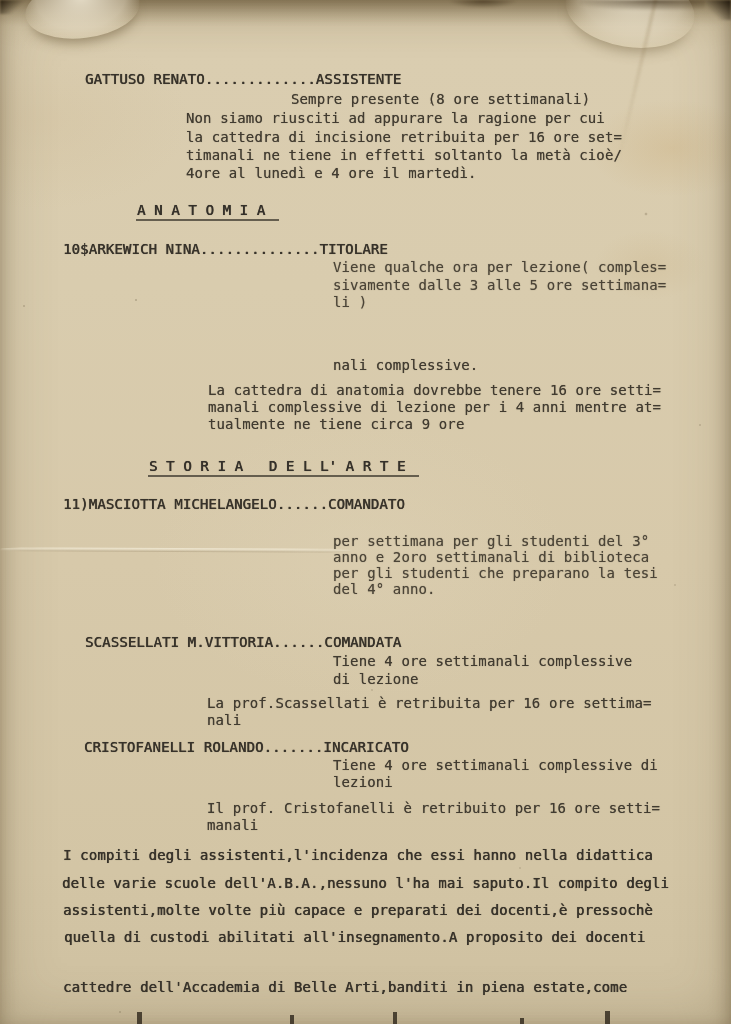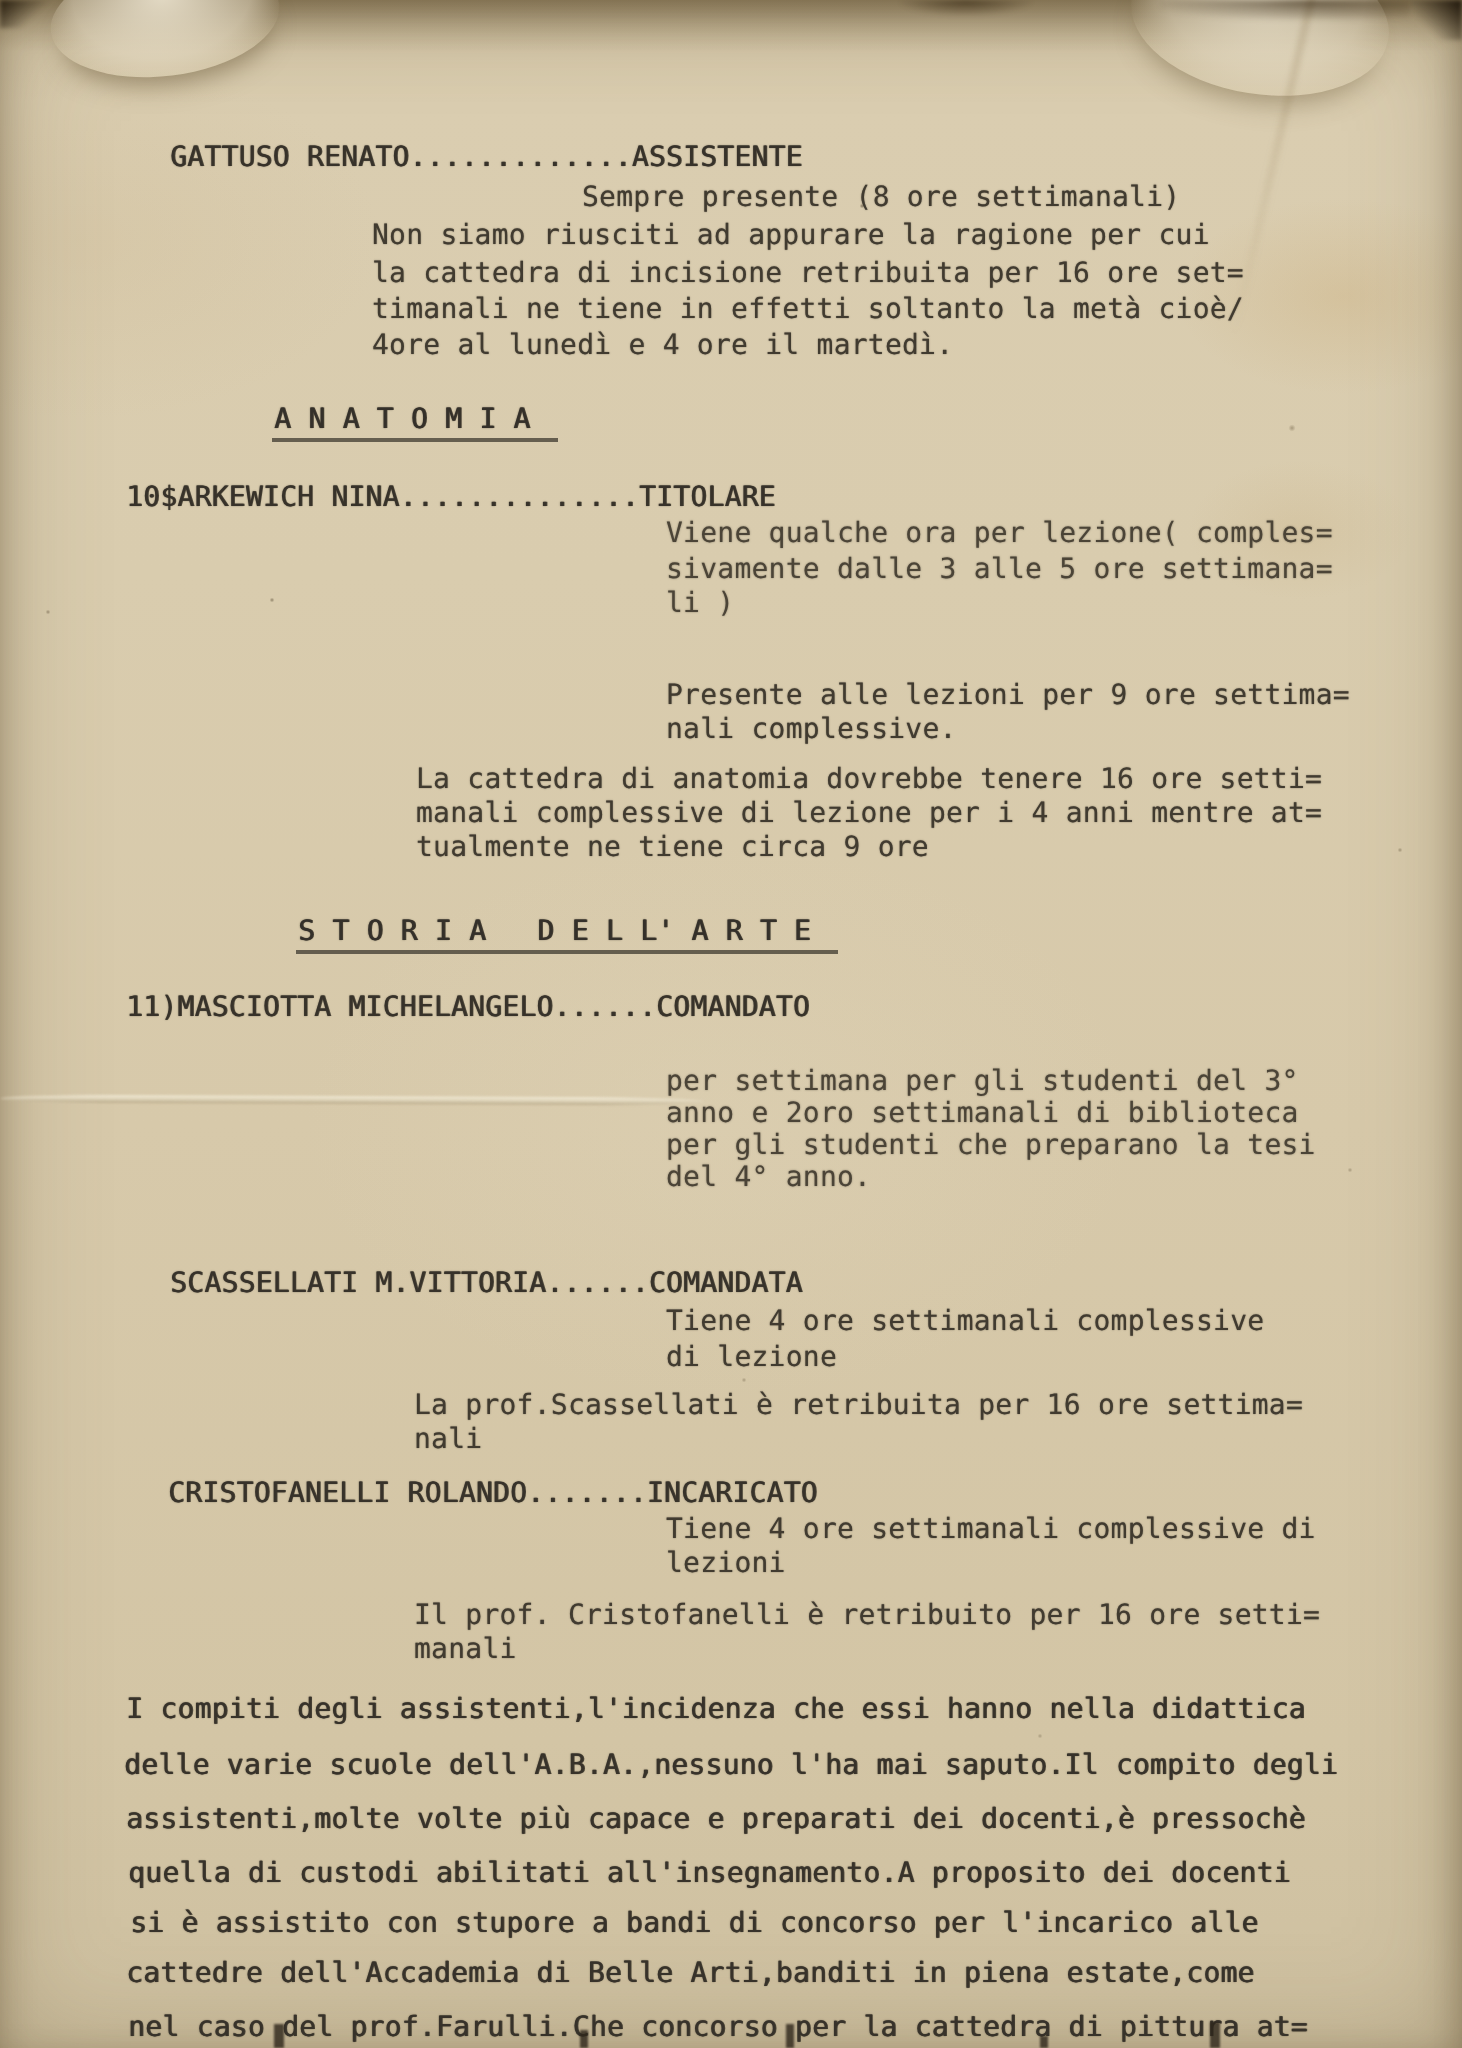--- a/index.html
+++ b/index.html
@@ -81,21 +81,20 @@
   <div class="tl" style="left:186px;top:147px">timanali ne tiene in effetti soltanto la metà cioè/</div>
   <div class="tl" style="left:186px;top:165px">4ore al lunedì e 4 ore il martedì.</div>
 
   <div class="tl heading" style="left:136px;top:202px">A N A T O M I A</div>
 
   <div class="tl hdr" style="left:63px;top:241px">10$ARKEWICH NINA..............TITOLARE</div>
   <div class="tl soft" style="left:333px;top:259px">Viene qualche ora per lezione( comples=</div>
   <div class="tl soft" style="left:333px;top:277px">sivamente dalle 3 alle 5 ore settimana=</div>
   <div class="tl soft" style="left:333px;top:294px">li )</div>
 
-  <div class="tl" style="left:333px;top:340px">Presente alle lezioni per 9 ore settima=</div>
   <div class="tl" style="left:333px;top:357px">nali complessive.</div>
   <div class="tl" style="left:208px;top:382px">La cattedra di anatomia dovrebbe tenere 16 ore setti=</div>
   <div class="tl" style="left:208px;top:399px">manali complessive di lezione per i 4 anni mentre at=</div>
   <div class="tl" style="left:208px;top:416px">tualmente ne tiene circa 9 ore</div>
 
   <div class="tl heading" style="left:148px;top:458px">S T O R I A   D E L L' A R T E</div>
 
   <div class="tl hdr" style="left:63px;top:496px">11)MASCIOTTA MICHELANGELO......COMANDATO</div>
   <div class="tl soft" style="left:333px;top:533px">per settimana per gli studenti del 3°</div>
   <div class="tl soft" style="left:333px;top:549px">anno e 2oro settimanali di biblioteca</div>
@@ -111,23 +110,21 @@
   <div class="tl hdr" style="left:84px;top:739px">CRISTOFANELLI ROLANDO.......INCARICATO</div>
   <div class="tl" style="left:333px;top:757px">Tiene 4 ore settimanali complessive di</div>
   <div class="tl" style="left:333px;top:774px">lezioni</div>
   <div class="tl" style="left:207px;top:800px">Il prof. Cristofanelli è retribuito per 16 ore setti=</div>
   <div class="tl" style="left:207px;top:817px">manali</div>
 
   <div class="tl hdr" style="left:62px;top:875px">delle varie scuole dell'A.B.A.,nessuno l'ha mai saputo.Il compito degli</div>
   <div class="tl hdr" style="left:63px;top:847px">I compiti degli assistenti,l'incidenza che essi hanno nella didattica</div>
   <div class="tl hdr" style="left:63px;top:902px">assistenti,molte volte più capace e preparati dei docenti,è pressochè</div>
   <div class="tl hdr" style="left:64px;top:929px">quella di custodi abilitati all'insegnamento.A proposito dei docenti</div>
-  <div class="tl hdr" style="left:65px;top:954px">si è assistito con stupore a bandi di concorso per l'incarico alle</div>
   <div class="tl hdr" style="left:63px;top:979px">cattedre dell'Accademia di Belle Arti,banditi in piena estate,come</div>
-  <div class="tl hdr" style="left:64px;top:1006px">nel caso del prof.Farulli.Che concorso per la cattedra di pittura at=</div>
 
   <div class="feature cutmark" style="left:137px;top:1012px;width:5px;height:12px"></div>
   <div class="feature cutmark" style="left:290px;top:1015px;width:4px;height:9px"></div>
   <div class="feature cutmark" style="left:393px;top:1012px;width:4px;height:12px"></div>
   <div class="feature cutmark" style="left:520px;top:1018px;width:4px;height:6px"></div>
   <div class="feature cutmark" style="left:605px;top:1011px;width:5px;height:13px"></div>
 
 </div>
 
 </body></html>

